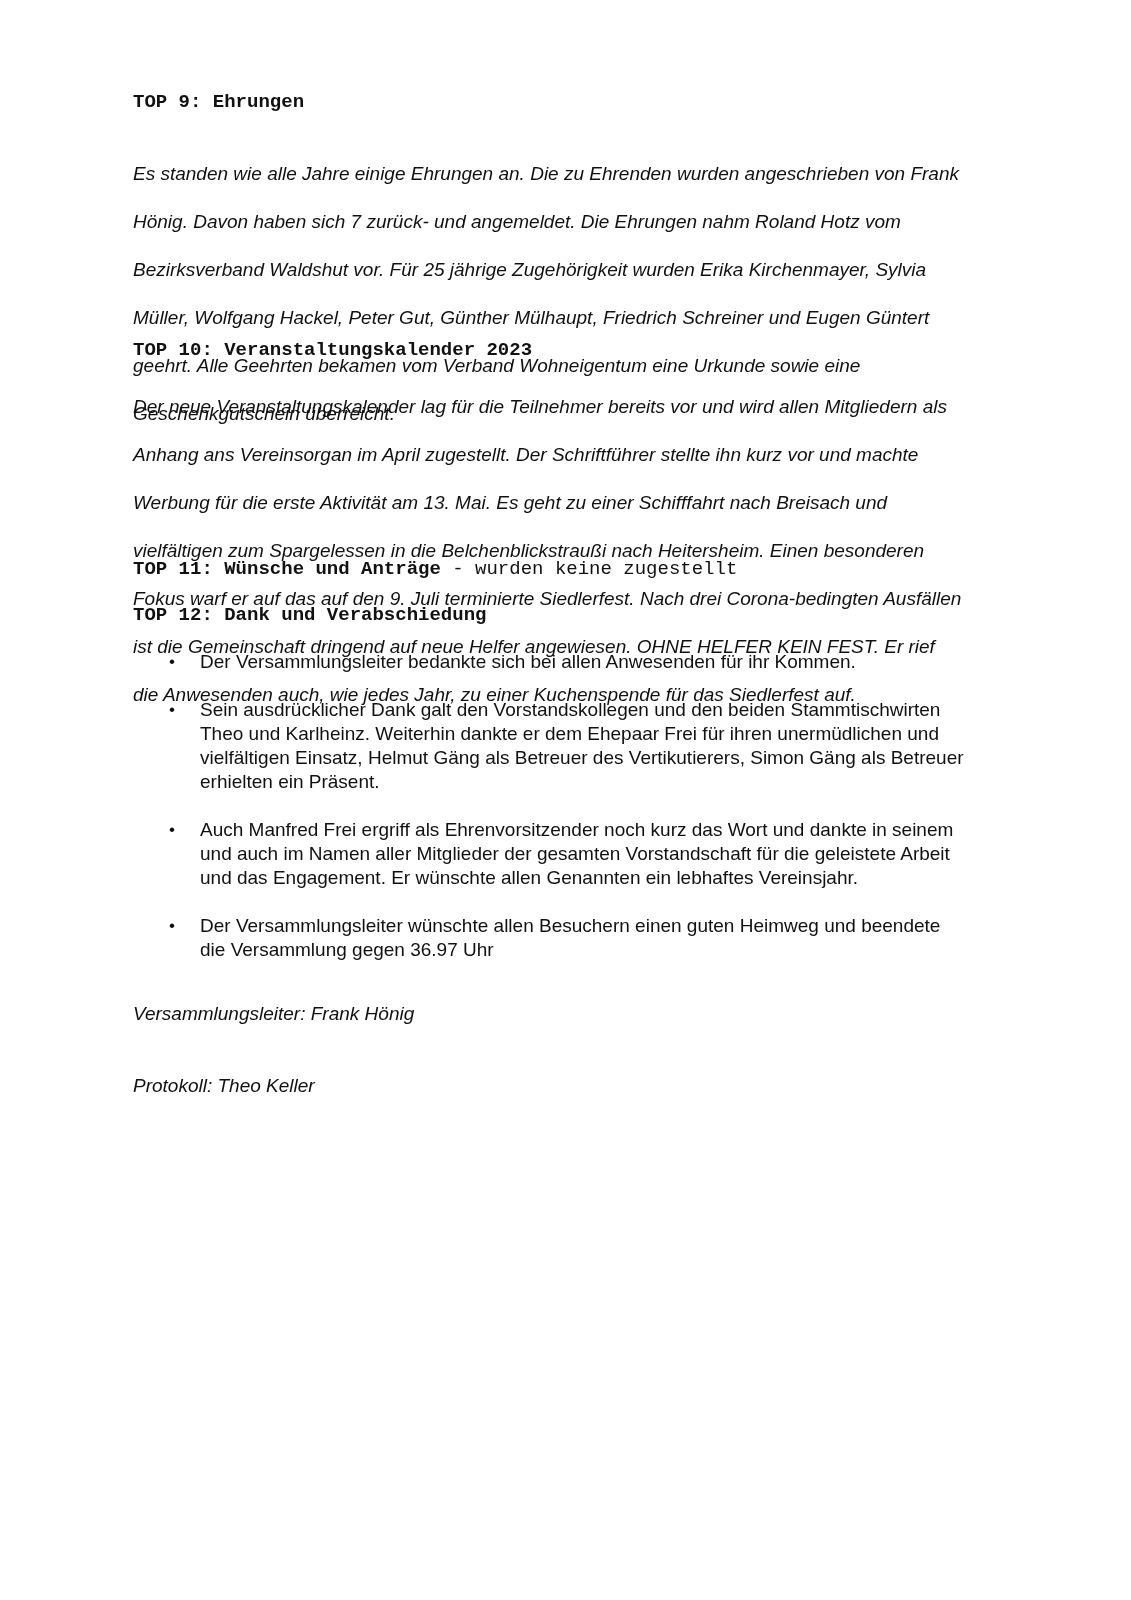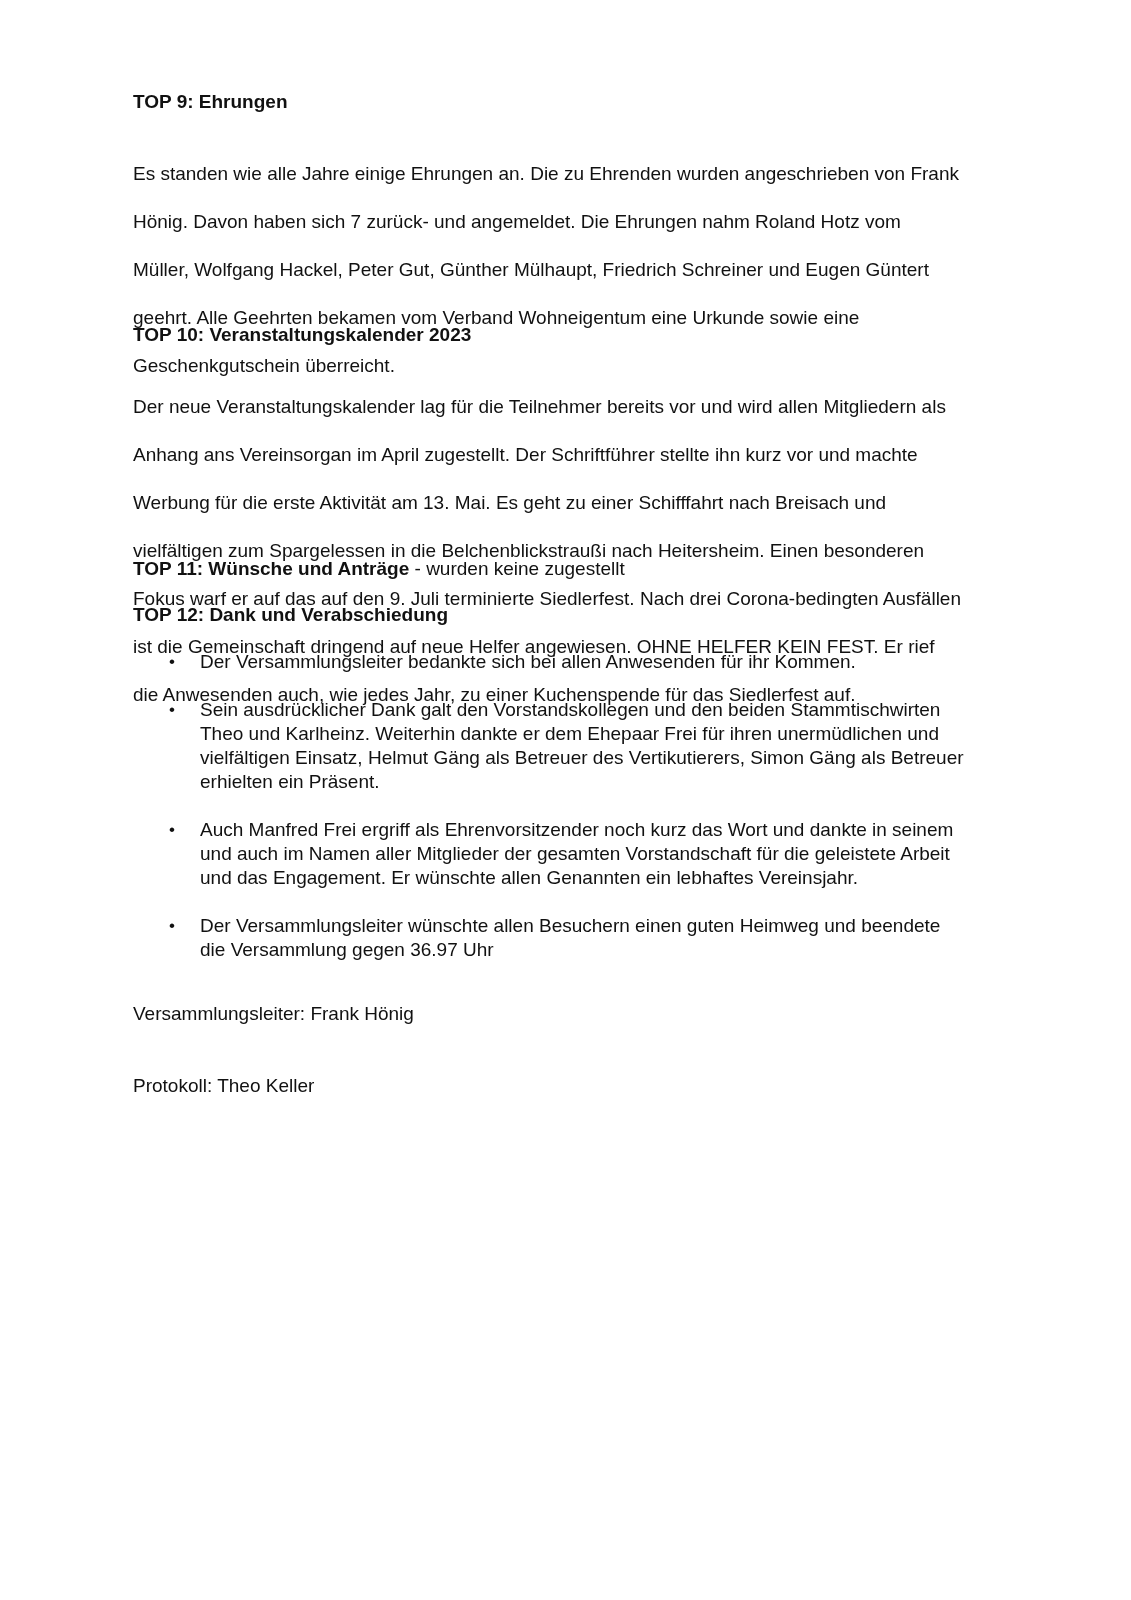--- a/index.html
+++ b/index.html
@@ -19,29 +19,31 @@
       position: absolute;
       left: 133px;
       top: 90px;
       width: 900px;
       font-size: 19px;
       line-height: 24px;
     }
     .heading {
       font-weight: bold;
       margin: 0;
+      font-family: Liberation Mono, monospace;
     }
     .para {
       margin: 0;
       white-space: pre-line;
+      font-style: italic;
     }
     .line { display: block; white-space: nowrap; }
     .h9 { position: absolute; top: 0; }
     .p9 { position: absolute; top: 48px; }
-    .h10 { position: absolute; top: 233px; }
+    .h10 { position: absolute; top: 248px; }
     .p10 { position: absolute; top: 281px; }
     .h11 { position: absolute; top: 467px; }
     .h11 .rest { font-weight: normal; }
     .h12 { position: absolute; top: 513px; }
     .bullets {
       position: absolute;
       top: 560px;
       left: 0;
       width: 900px;
       margin: 0;
@@ -64,20 +66,21 @@
   </style>
 </head>
 <body>
 
 <div class="page">
 
   <p class="heading h9">TOP 9: Ehrungen</p>
   <p class="para p9">
     <span class="line">Es standen wie alle Jahre einige Ehrungen an. Die zu Ehrenden wurden angeschrieben von Frank</span>
     <span class="line">Hönig. Davon haben sich 7 zurück- und angemeldet. Die Ehrungen nahm Roland Hotz vom</span>
+    <span class="line">Bezirksverband Waldshut vor. Für 25 jährige Zugehörigkeit wurden Erika Kirchenmayer, Sylvia</span>
     <span class="line">Müller, Wolfgang Hackel, Peter Gut, Günther Mülhaupt, Friedrich Schreiner und Eugen Güntert</span>
     <span class="line">geehrt. Alle Geehrten bekamen vom Verband Wohneigentum eine Urkunde sowie eine</span>
     <span class="line">Geschenkgutschein überreicht.</span>
   </p>
 
   <p class="heading h10">TOP 10: Veranstaltungskalender 2023</p>
   <p class="para p10">
     <span class="line">Der neue Veranstaltungskalender lag für die Teilnehmer bereits vor und wird allen Mitgliedern als</span>
     <span class="line">Anhang ans Vereinsorgan im April zugestellt. Der Schriftführer stellte ihn kurz vor und machte</span>
     <span class="line">Werbung für die erste Aktivität am 13. Mai. Es geht zu einer Schifffahrt nach Breisach und</span>

